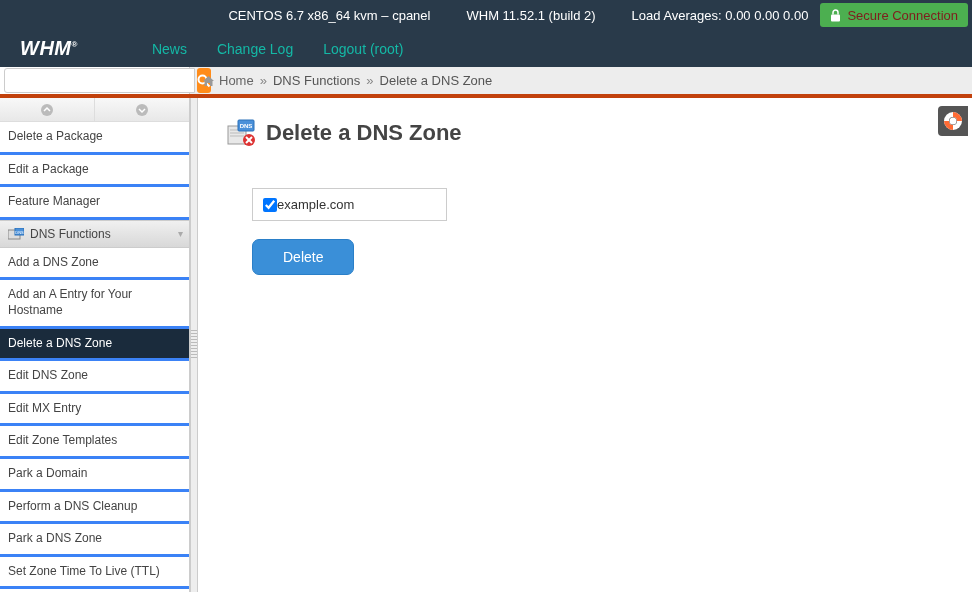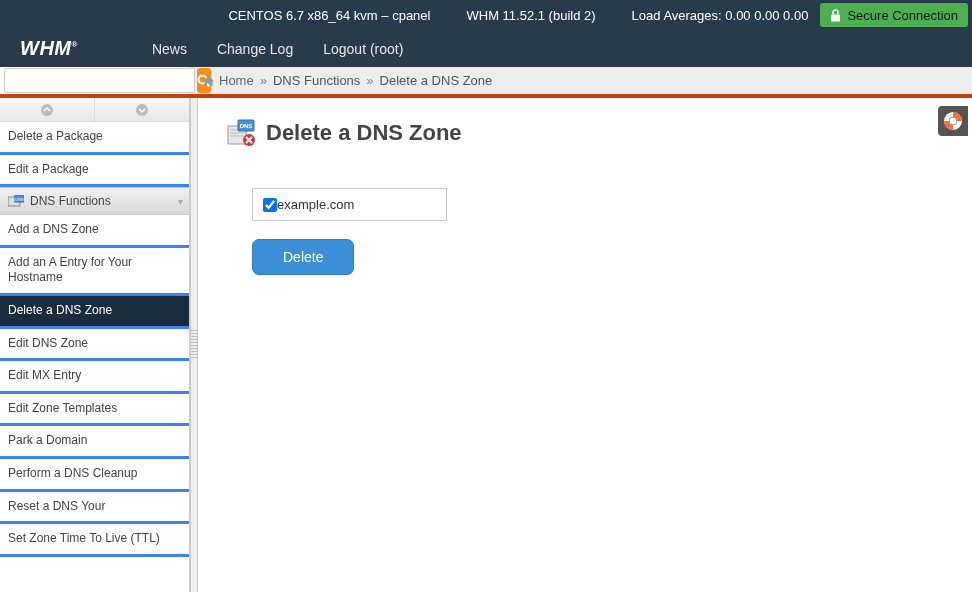--- a/index.html
+++ b/index.html
@@ -1,27 +1,27 @@
 <!DOCTYPE html>
 <html><head>
   <meta charset="utf-8">
   <style>
     * { box-sizing: border-box; margin: 0; padding: 0; }
     body { font-family: Arial, Helvetica, sans-serif; font-size: 13px; color: #333; background: #fff; width: 972px; height: 592px; overflow: hidden; }
     
     .topbar { background: #293a4a; height: 30px; display: flex; align-items: center; justify-content: flex-end; padding: 0 4px 0 0; color: #fff; font-size: 13px; }
     .topbar-info { display: flex; gap: 36px; margin-right: 12px; margin-left: 31px; }
-    .secure-badge { background: #4caf50; color: #0f172a; padding: 5px 10px; border-radius: 3px; display: flex; align-items: center; gap: 6px; font-size: 13px; height: 24px; }
+    .secure-badge { background: #4caf50; color: #7f1d1d; padding: 5px 10px; border-radius: 3px; display: flex; align-items: center; gap: 6px; font-size: 13px; height: 24px; }
     .lock-icon { width: 11px; height: 13px; }
     
     .navbar { background: #293a4a; height: 37px; display: flex; align-items: center; padding: 0 20px; gap: 48px; }
     .logo { color: #fff; font-weight: bold; font-size: 20px; font-style: italic; letter-spacing: 0.5px; margin-right: 26px; }
     .logo-r { font-size: 8px; vertical-align: super; font-style: normal; }
     .nav-links { display: flex; gap: 30px; }
-    .nav-link { color: #e5e5e5; font-size: 14px; cursor: pointer; }
+    .nav-link { color: #14b8a6; font-size: 14px; cursor: pointer; }
     
     .toolbar-row { display: flex; height: 31px; border-bottom: 4px solid #c2410c; background: #ededed; }
     .search-area { width: 190px; background: #fff; display: flex; align-items: center; padding: 3px 4px; border-right: 1px solid #ccc; }
     .search-input { flex: 1; border: 1px solid #ccc; height: 25px; padding: 0 6px; border-radius: 3px 0 0 3px; outline: none; }
     .search-btn { width: 25px; height: 25px; background: #ff8c1a; border: none; border-radius: 3px; cursor: pointer; display: flex; align-items: center; justify-content: center; margin-left: 2px; }
     .search-btn svg { width: 14px; height: 14px; }
     .breadcrumb { display: flex; align-items: center; padding: 0 12px; color: #666; font-size: 13px; gap: 6px; }
     .breadcrumb-home { display: flex; align-items: center; gap: 4px; }
     .breadcrumb-link { color: #555; cursor: pointer; }
     .breadcrumb-sep { color: #888; }
@@ -120,40 +120,41 @@
       <button class="nav-arrow">
         <svg width="14" height="14" viewBox="0 0 14 14">
             <circle cx="7" cy="7" r="6" fill="#bbb"></circle>
             <path d="M4 6 L7 9 L10 6" stroke="#fff" stroke-width="1.5" fill="none"></path>
           </svg>
       </button>
     </div>
     <div id="sidebar-pre">
         <div class="sidebar-item">Delete a Package</div>
         <div class="sidebar-item">Edit a Package</div>
+        <div class="sidebar-item">Feature Manager</div>
       </div>
     <div class="sidebar-header">
       <svg class="dns-small-icon" viewBox="0 0 16 12">
           <rect x="0" y="2" width="12" height="9" fill="#ddd" stroke="#888"></rect>
           <rect x="7" y="0" width="9" height="7" fill="#4a90d9" stroke="#2a70b9"></rect>
           <text x="11.5" y="5.5" font-size="4" fill="#fff" text-anchor="middle">DNS</text>
         </svg>
       <span>DNS Functions</span>
       <span class="sidebar-header-arrow">▾</span>
     </div>
     <div id="sidebar-items">
         <div class="sidebar-item">Add a DNS Zone</div>
         <div class="sidebar-item">Add an A Entry for Your Hostname</div>
         <div class="sidebar-item active">Delete a DNS Zone</div>
         <div class="sidebar-item">Edit DNS Zone</div>
         <div class="sidebar-item">Edit MX Entry</div>
         <div class="sidebar-item">Edit Zone Templates</div>
         <div class="sidebar-item">Park a Domain</div>
         <div class="sidebar-item">Perform a DNS Cleanup</div>
-        <div class="sidebar-item">Reset a DNS Your</div>
+        <div class="sidebar-item">Park a DNS Zone</div>
         <div class="sidebar-item">Set Zone Time To Live (TTL)</div>
       </div>
   </div>
 
   <div class="divider-handle">
     <div class="divider-grip"></div>
   </div>
 
   <div class="content">
     <div class="help-btn">

